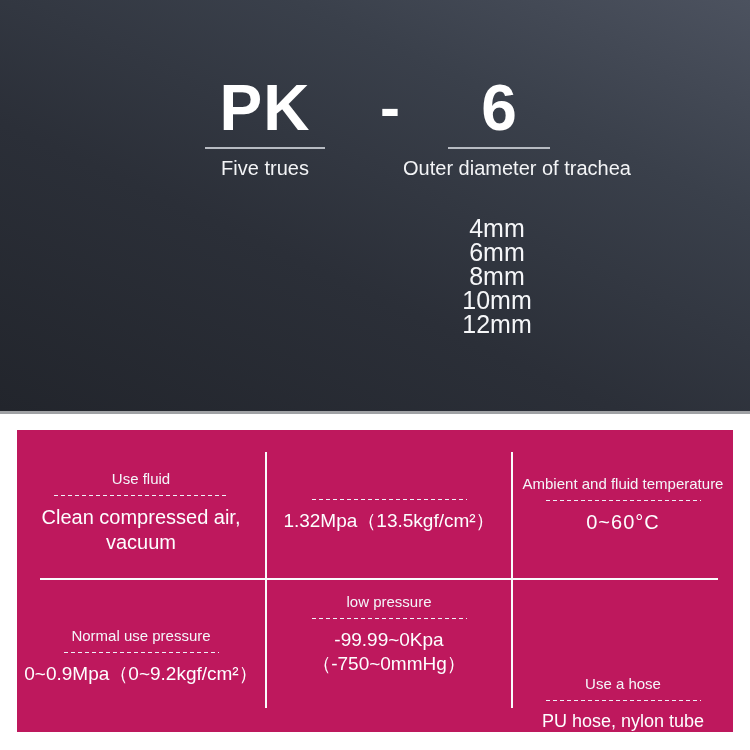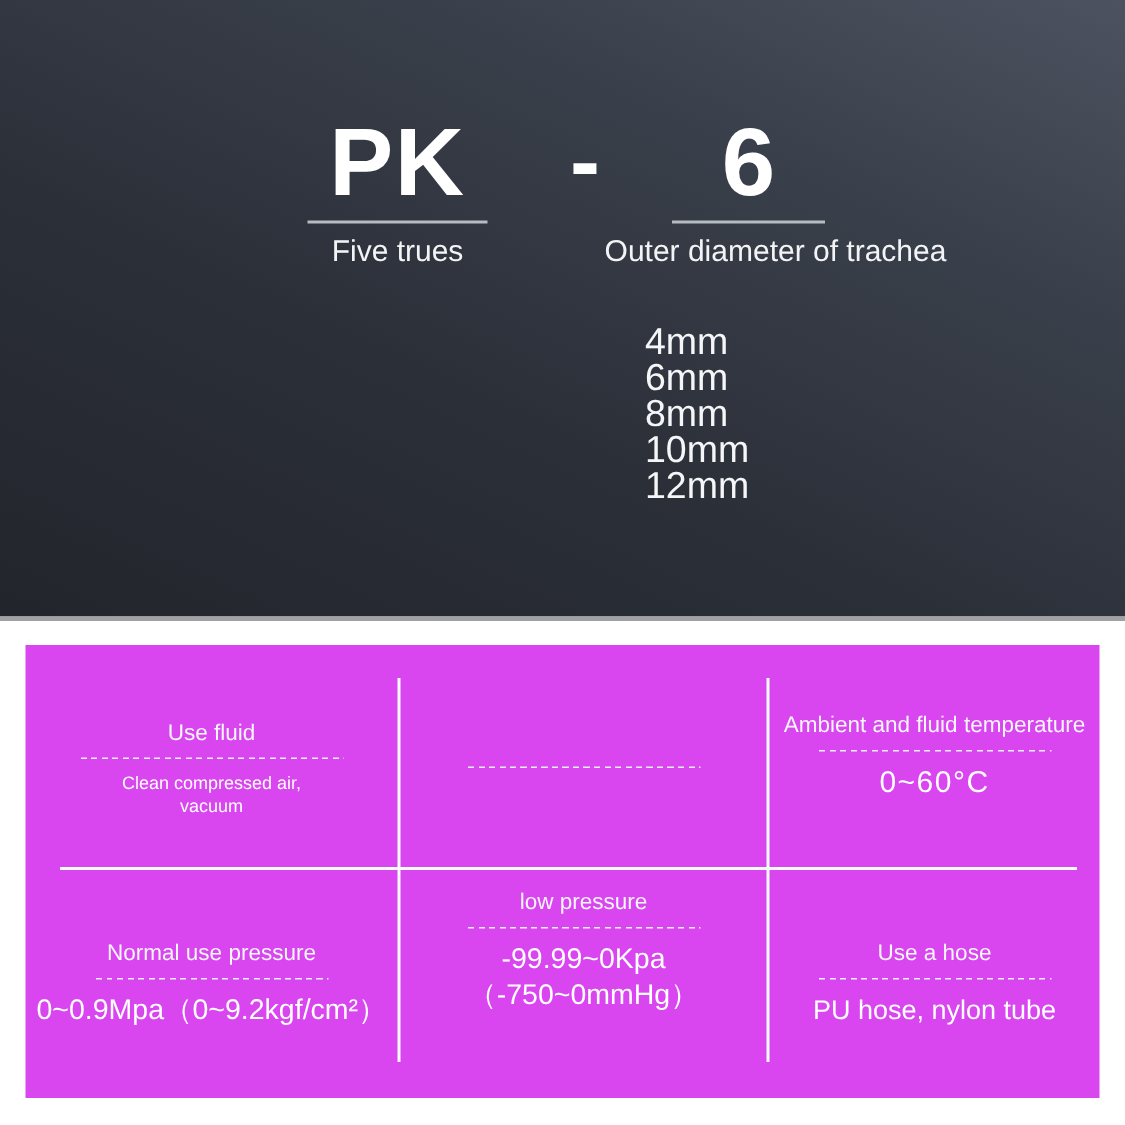--- a/index.html
+++ b/index.html
@@ -32,59 +32,59 @@
   .ul-prefix { left: 205px; width: 120px; }
   .ul-code   { left: 448px; width: 102px; }
   .hero-caption {
     position: absolute; top: 157px; text-align: center;
     font-size: 20px; color: #f3f4f6; line-height: 22px;
   }
   .cap-prefix { left: 185px; width: 160px; }
   .cap-code   { left: 397px; width: 240px; }
   .sizes-list {
     position: absolute; left: 430px; top: 216px; width: 134px;
-    text-align: left; font-size: 25px; line-height: 24px; color: #f5f6f8;
+    text-align: center; font-size: 25px; line-height: 24px; color: #f5f6f8;
   }
 
   
   .hero-strip { position: absolute; left: 0; top: 411px; width: 750px; height: 3px; background: #9fa1a4; }
 
   
   .spec-panel {
     position: absolute; left: 17px; top: 430px; width: 716px; height: 302px;
-    background: #d946ef;
+    background: #be185d;
   }
   .vline { position: absolute; top: 22px; width: 2px; height: 256px; background: #fafbfd; }
   .vline-1 { left: 248px; }
   .vline-2 { left: 494px; }
   .hline { position: absolute; left: 23px; top: 148px; width: 678px; height: 2px; background: #fafbfd; }
 
   .cell {
     position: absolute; box-sizing: border-box;
     display: flex; flex-direction: column; align-items: center; justify-content: center;
     text-align: center;
   }
   .c1 { left: 0;     top: 0;     width: 248px; height: 148px; padding-top: 16px; }
   .c2 { left: 250px; top: 0;     width: 244px; height: 148px; padding-top: 16px; }
   .c3 { left: 496px; top: 0;     width: 220px; height: 148px; padding-top: 2px; }
   .c4 { left: 0;     top: 150px; width: 248px; height: 152px; border-radius: 27px; }
   .c5 { left: 250px; top: 150px; width: 244px; height: 108px; }
-  .c6 { left: 496px; top: 150px; width: 220px; height: 152px; }
+  .c6 { left: 496px; top: 150px; width: 220px; height: 152px; justify-content: flex-end; }
 
   .cell-label { font-size: 15px; color: #f4f6fa; line-height: 18px; }
   .cell-dash {
     width: 155px; height: 1px; margin: 7px 0 9px 0;
     background-image: repeating-linear-gradient(to right, #eef1f8 0 4px, transparent 4px 7px);
   }
   .c1 .cell-dash { width: 175px; }
   .cell-value {
     font-size: 19px; color: #fdfeff; line-height: 1.25;
     white-space: pre-line;
   }
-  .c1 .cell-value { font-size: 12px; }
+  .c1 .cell-value { font-size: 20px; }
   .c3 .cell-value { font-size: 20px; letter-spacing: 1px; }
   .c6 .cell-value { font-size: 18px; }
 </style>
 </head>
 <body>
 
 <div class="stage">
 
   <div class="hero">
     <div class="model-prefix">PK</div>
@@ -115,20 +115,21 @@
 
     <div class="cell c1">
       <div class="cell-label">Use fluid</div>
       <div class="cell-dash"></div>
       <div class="cell-value">Clean compressed air,
 vacuum</div>
     </div>
 
     <div class="cell c2">
       <div class="cell-dash"></div>
+      <div class="cell-value">1.32Mpa（13.5kgf/cm²）</div>
     </div>
 
     <div class="cell c3">
       <div class="cell-label">Ambient and fluid temperature</div>
       <div class="cell-dash"></div>
       <div class="cell-value">0~60°C</div>
     </div>
 
     <div class="cell c4">
       <div class="cell-label">Normal use pressure</div>

